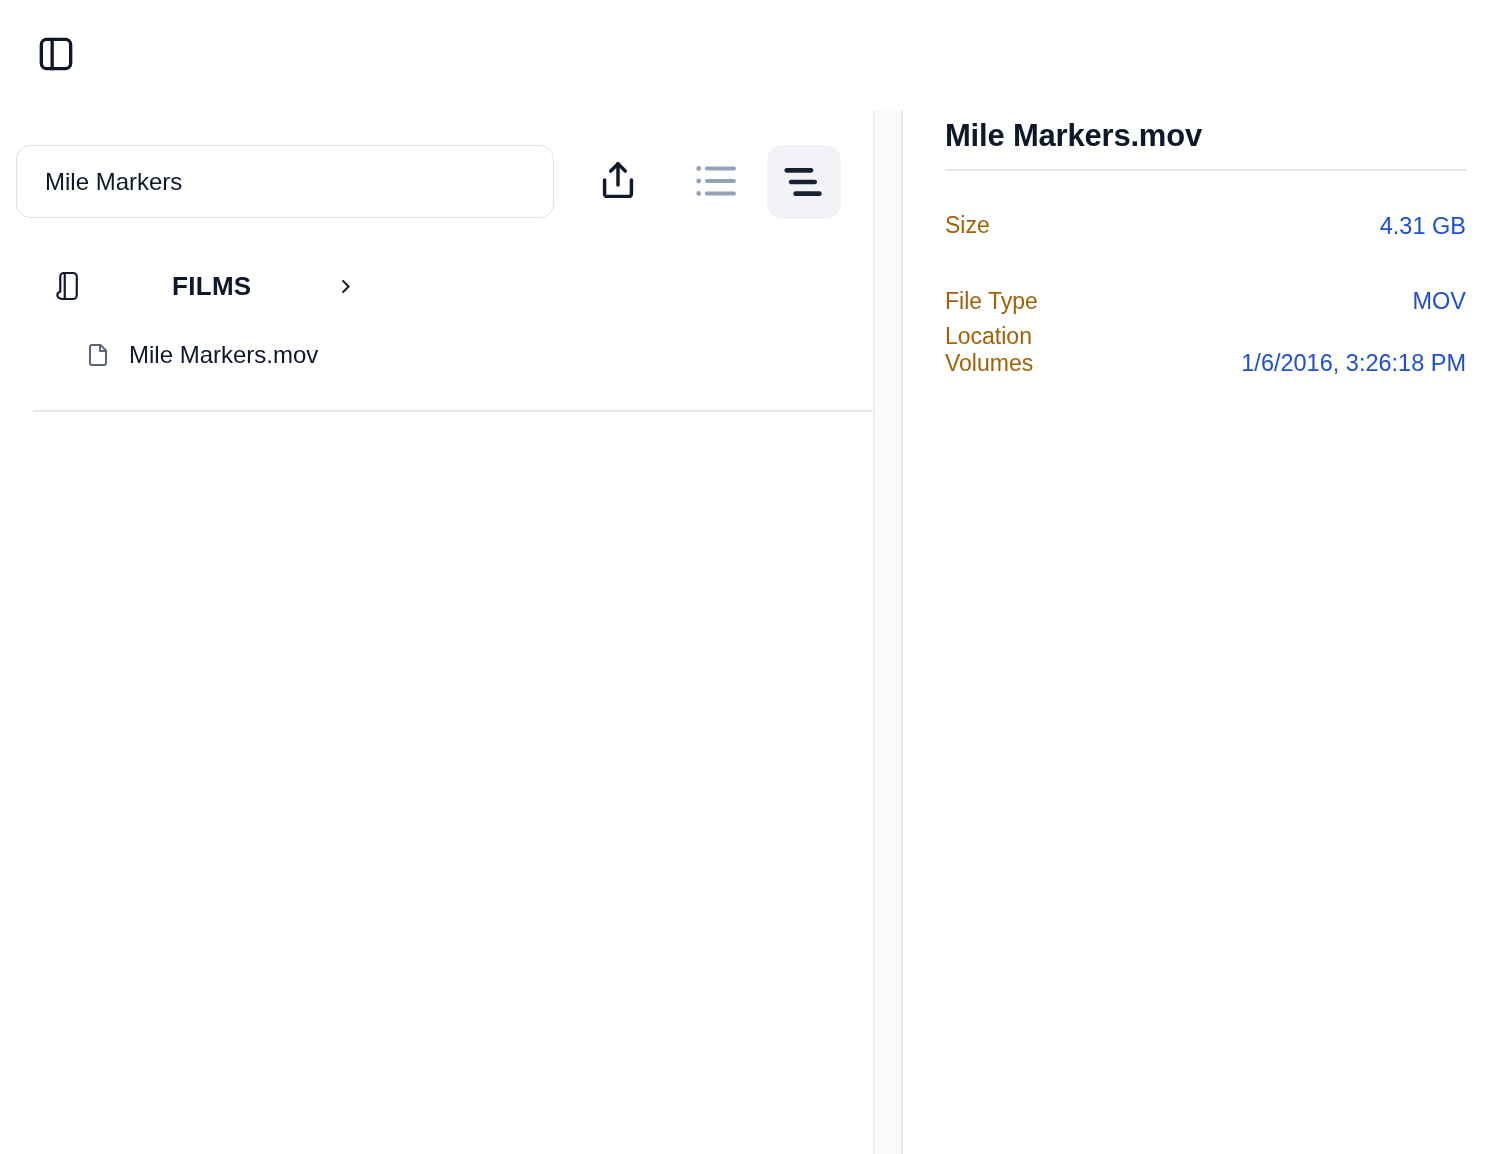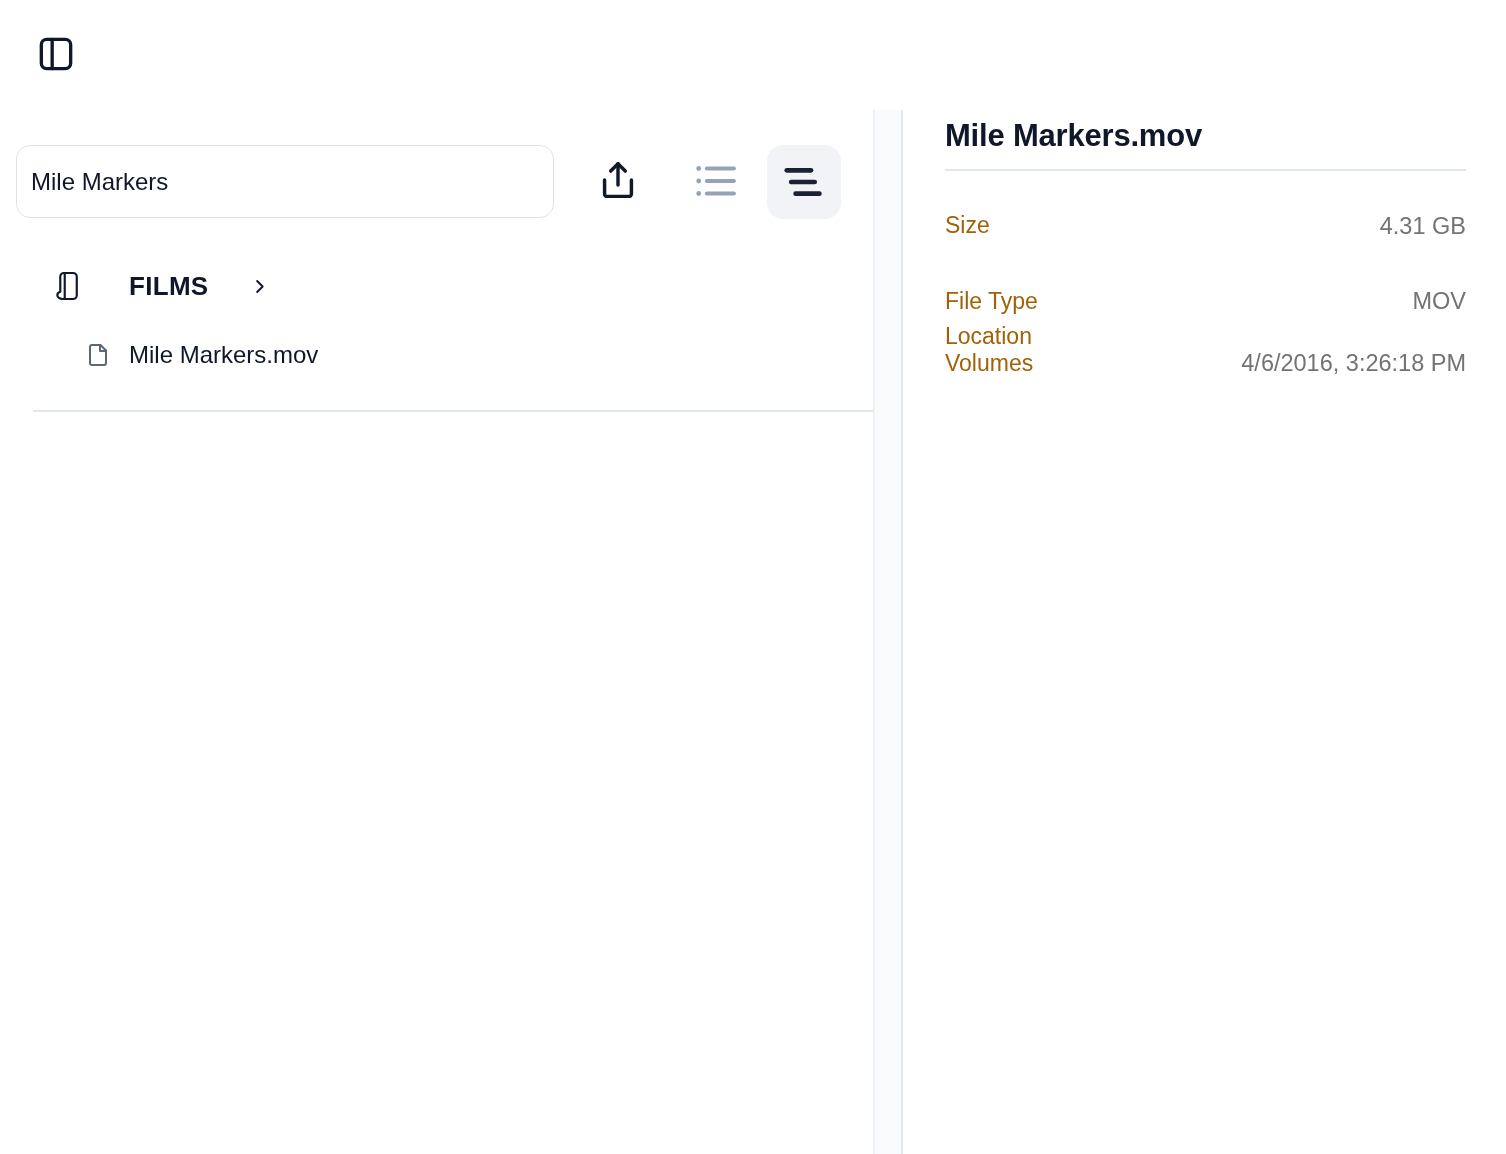--- a/index.html
+++ b/index.html
@@ -17,36 +17,36 @@
     position:absolute; left:36px; top:34px; width:40px; height:40px;
     background:transparent; border:none; cursor:pointer; padding:0;
     display:flex; align-items:center; justify-content:center;
   }
 
   
   .search-input {
     position:absolute; left:16px; top:145px; width:538px; height:73px;
     border:1.5px solid #dde3ec; border-radius:14px;
     font-family:"Liberation Sans", sans-serif;
-    font-size:24px; color:#0f172a; padding:0 14px; outline:none; background:#fff;
+    font-size:24px; color:#0f172a; padding:0 28px; outline:none; background:#fff;
   }
   .icon-btn {
     background:transparent; border:none; cursor:pointer; padding:0;
     display:flex; align-items:center; justify-content:center; position:absolute;
   }
   .share-btn { left:592px; top:156px; width:52px; height:52px; }
   .list-btn  { left:690px; top:155px; width:52px; height:52px; }
   .detail-btn {
     left:767px; top:145px; width:74px; height:74px;
     background:#f1f3f6; border-radius:16px;
   }
 
   
   .tree-row { position:absolute; display:flex; align-items:center; cursor:default; }
-  .films-row { left:53px; top:264px; height:44px; }
+  .films-row { left:53px; top:264px; height:44px;gap:43px; }
   .films-label { margin-left:49px; font-size:26px; font-weight:700; letter-spacing:.3px; color:#0f172a; }
   .films-chevron { margin-left:41px; display:flex; align-items:center; }
   .file-row { left:86px; top:336px; height:38px; }
   .file-label { margin-left:19px; font-size:24px; color:#0f172a; }
 
   .list-divider {
     position:absolute; left:33px; top:410px; width:840px; height:2px;
     background:#e2e8f0;
   }
 
@@ -62,21 +62,21 @@
   
   .details { position:absolute; left:945px; top:116px; width:521px; }
   .details-title { font-size:31px; font-weight:700; letter-spacing:-.2px; color:#0f172a; line-height:40px; }
   .details-divider { margin-top:13px; height:1.5px; background:#e2e8f0; }
   .detail-row { display:flex; align-items:center; justify-content:space-between; }
   .detail-row:nth-of-type(1) { height:68px; }
   .detail-row:nth-of-type(2) { height:44px; }
   .detail-row:nth-of-type(3) { height:110px; }
   .detail-row:nth-of-type(4) { height:42px; }
   .detail-label { font-size:23px; color:#a16207; flex:0 0 auto; }
-  .detail-value { font-size:23.5px; color:#737373; text-align:right; }
+  .detail-value { font-size:23.5px; color:#1d4ed8; text-align:right; }
   .detail-row:nth-of-type(3) .detail-value {
     width:392px; word-break:break-all; line-height:40px;
   }
   svg { display:block; }
 </style>
 </head>
 <body>
 
 <div class="app">
 
@@ -166,17 +166,17 @@
       <span class="detail-label">File Type</span>
       <span class="detail-value">MOV</span>
     </div>
 
     <div class="detail-row">
       <span class="detail-label">Location</span>
     </div>
 
     <div class="detail-row">
       <span class="detail-label">Volumes</span>
-      <span class="detail-value">4/6/2016, 3:26:18 PM</span>
+      <span class="detail-value">1/6/2016, 3:26:18 PM</span>
     </div>
   </div>
 
 </div>
 
 </body></html>

